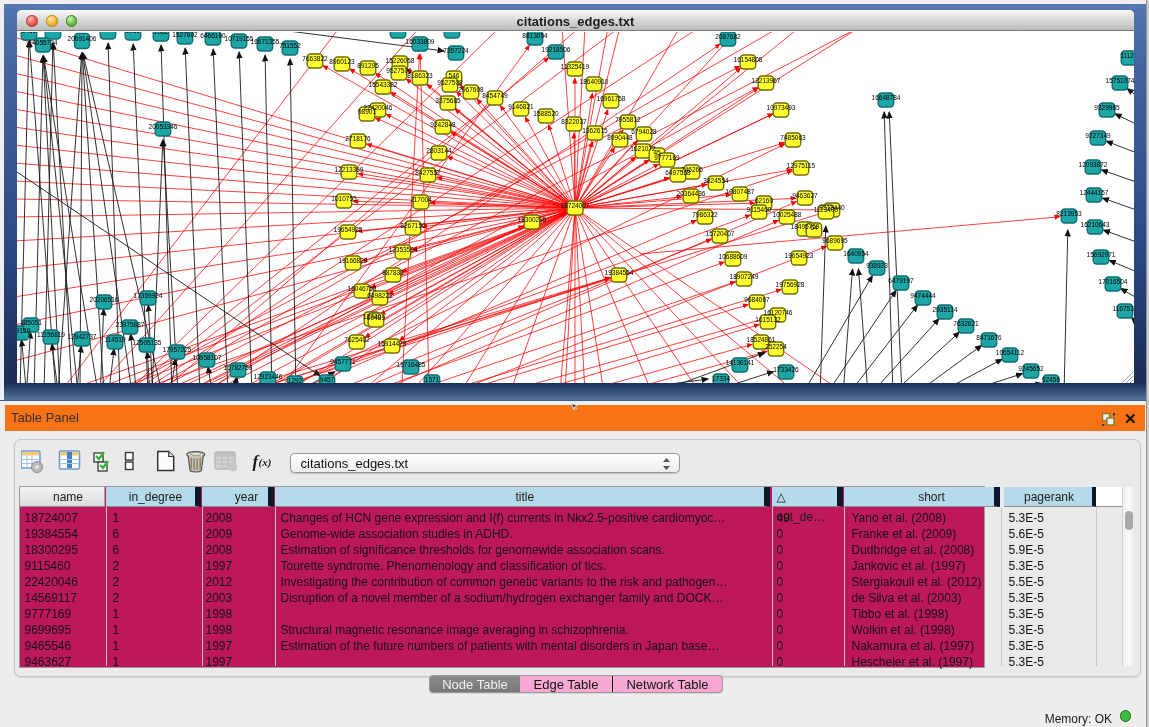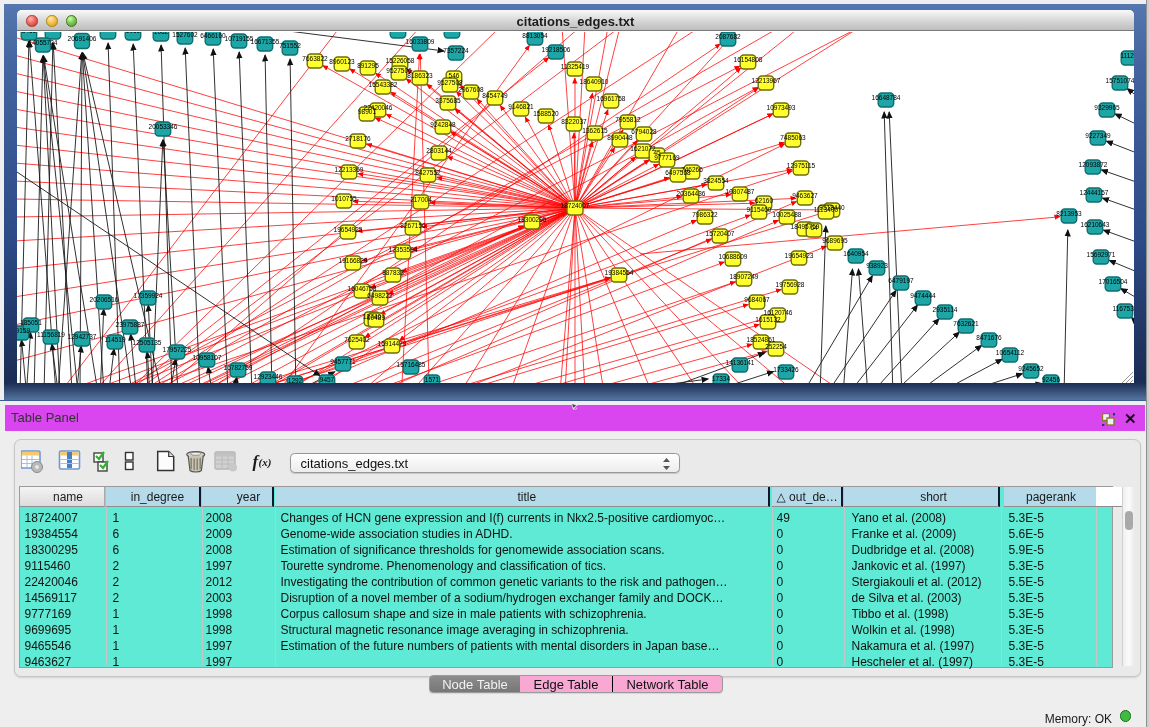--- a/index.html
+++ b/index.html
@@ -9,27 +9,27 @@
 .rline{position:absolute;left:1146px;top:0px;width:1px;height:727px;background:#8f8f8f;z-index:10}
 .win{position:absolute;left:17px;top:10px;width:1117px;height:373px;border-radius:5px 5px 0 0;overflow:hidden;background:#fff}
 .tbar{position:absolute;left:0;top:0;width:100%;height:21px;background:linear-gradient(180deg,#f9f9f9,#d6d6d6 55%,#bdbdbd);border-bottom:1px solid #7a7a7a}
 .tbar .title{position:absolute;left:0;right:0;top:3.5px;text-align:center;font-size:13px;font-weight:bold;color:#1c1c1c}
 .tl{position:absolute;top:5.2px;width:11.5px;height:11.5px;border-radius:50%}
 .tl.r{left:9.2px;background:radial-gradient(circle at 35% 28%,#ffb8b0,#ee6d60 45%,#ce3a30 90%);border:0.5px solid #a33}
 .tl.y{left:29px;background:radial-gradient(circle at 35% 28%,#ffeab0,#f5c14e 45%,#d99b26 90%);border:0.5px solid #a80}
 .tl.g{left:48.8px;background:radial-gradient(circle at 35% 28%,#d2f5b9,#7ecb5a 45%,#4ba32c 90%);border:0.5px solid #471}
 .cv{position:absolute;left:0;top:22px;width:1117px;height:351px;background:#fff}
 .panel{position:absolute;left:0;top:400px;width:1149px;height:327px;background:#EEEEEE;border-top:1.5px solid #3C5B94}
-.ptitle{position:absolute;left:5px;top:4px;width:1140px;height:26px;background:#d946ef}
+.ptitle{position:absolute;left:5px;top:4px;width:1140px;height:26px;background:#f97316}
 .ptitle span{position:absolute;left:6px;top:5px;font-size:13px;color:#333}
 .inner{position:absolute;left:14px;top:38px;width:1127px;height:238px;background:#EAEAEA;border:1px solid #C6C6C6;border-radius:7px;box-shadow:0 1px 2px rgba(0,0,0,0.12)}
 .combo{position:absolute;left:274.5px;top:13px;width:390px;height:20px;border:1px solid #969696;border-radius:4.5px;background:linear-gradient(180deg,#ffffff,#ececec);font-size:13px;color:#111;line-height:19px;padding-left:10px;box-shadow:0 1px 1px rgba(0,0,0,0.15)}
-.tablewrap{position:absolute;left:4px;top:46px;width:1094px;height:182px;background:#5eead4;border:1px solid #9b9b9b}
+.tablewrap{position:absolute;left:4px;top:46px;width:966px;height:182px;background:#be185d;border:1px solid #9b9b9b}
 .thead{position:absolute;left:0;top:0;width:100%;height:20px;font-size:12px;color:#1a1a1a}
-.th{position:absolute;top:0;height:20px;background:#B5DBEA;border-right:2px solid #0f172a;border-bottom:1px solid #8e8e8e;text-align:center;line-height:20px}
+.th{position:absolute;top:0;height:20px;background:#B5DBEA;border-right:6px solid #0f172a;border-bottom:1px solid #8e8e8e;text-align:center;line-height:20px}
 .tbody{position:absolute;left:0;top:23px;width:100%;font-size:12px;color:#111}
 .tr{position:relative;height:16px;line-height:16px;white-space:nowrap}
 .c{position:absolute;top:0;height:16px;overflow:hidden}
 .c0{left:4.5px;width:80px}.c1{left:92.5px;width:80px}.c2{left:185.5px;width:70px}
 .c3{left:260.5px;width:480px}.c4{left:756.5px;width:60px}.c5{left:831.5px;width:150px}
 .c6{left:988.5px;width:100px}
 .vline{position:absolute;top:20px;width:1px;height:159px;background:#c6c6c6}
 .sbar{position:absolute;left:1102px;top:0px;width:13px;height:179px;background:linear-gradient(90deg,#efefef,#fbfbfb 50%,#e9e9e9);border-left:1px solid #d0d0d0}
 .sthumb{position:absolute;left:2px;top:24px;width:8px;height:19px;border-radius:4px;background:#a9a9a9}
 .tabs{position:absolute;left:429px;top:273.5px;height:18.5px;border:1px solid #9a9a9a;border-radius:4px;background:#f9a8d4;overflow:hidden;font-size:13px;box-shadow:0 1px 1px rgba(0,0,0,0.1)}
@@ -701,21 +701,20 @@
             <div class="c c2">2003</div>
 <div class="c c3">Disruption of a novel member of a sodium/hydrogen exchanger family and DOCK…</div>
             <div class="c c4">0</div>
             <div class="c c5">de Silva et al. (2003)</div>
 <div class="c c6">5.3E-5</div>
           </div>
 <div class="tr">
 <div class="c c0">9777169</div>
             <div class="c c1">1</div>
             <div class="c c2">1998</div>
-<div class="c c3">Corpus callosum shape and size in male patients with schizophrenia.</div>
             <div class="c c4">0</div>
             <div class="c c5">Tibbo et al. (1998)</div>
 <div class="c c6">5.3E-5</div>
           </div>
 <div class="tr">
 <div class="c c0">9699695</div>
             <div class="c c1">1</div>
             <div class="c c2">1998</div>
 <div class="c c3">Structural magnetic resonance image averaging in schizophrenia.</div>
             <div class="c c4">0</div>

